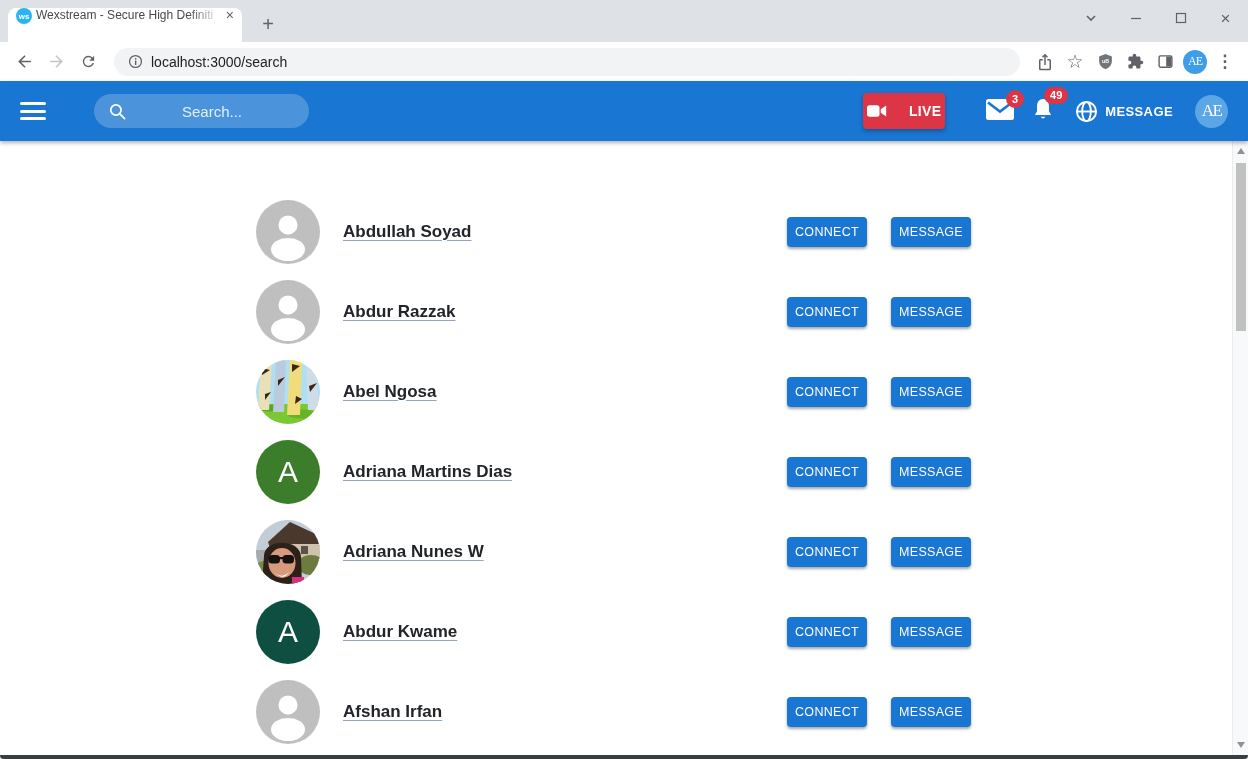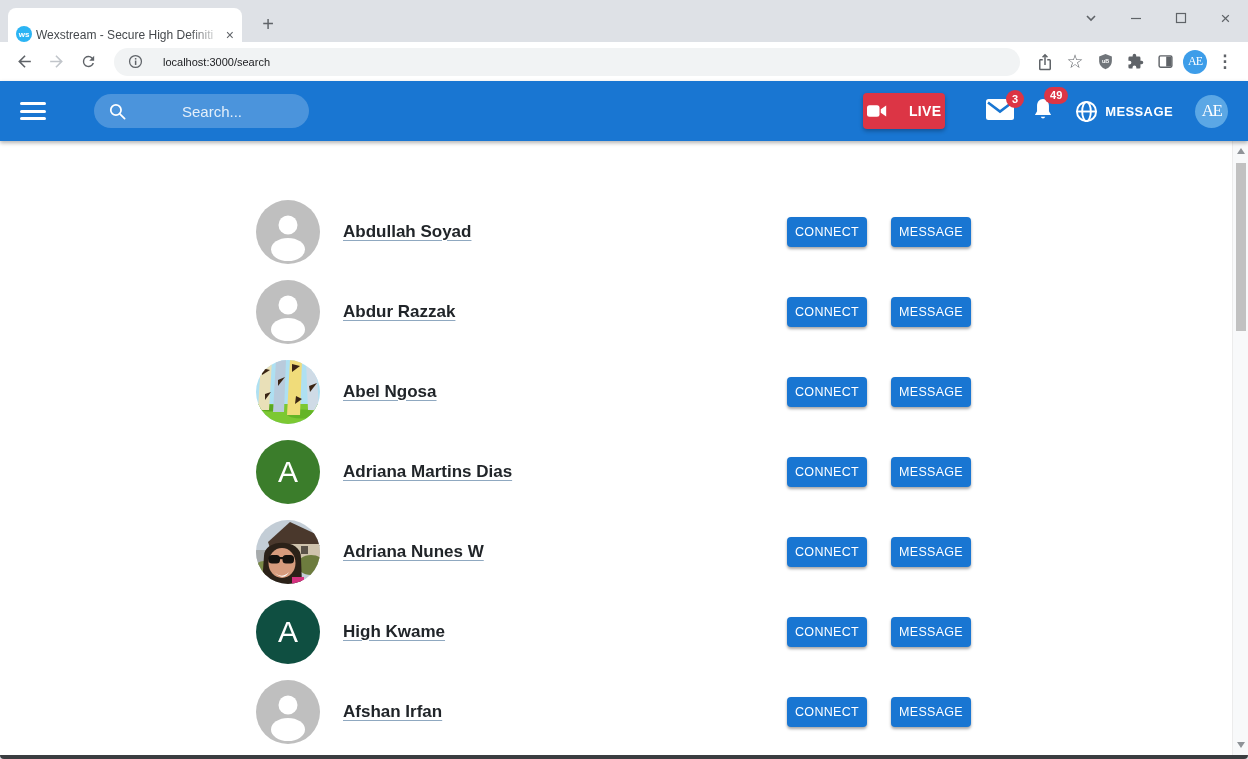--- a/index.html
+++ b/index.html
@@ -2,39 +2,39 @@
 <html><head>
 <meta charset="utf-8">
 <style>
   * { margin:0; padding:0; box-sizing:border-box; }
   html,body { width:1248px; height:759px; overflow:hidden; }
   body { font-family:"Liberation Sans", sans-serif; background:#dee1e6; position:relative; }
 
   
   .titlebar { height:42px; background:#dee1e6; position:relative; }
   .tab { position:absolute; left:8px; top:8px; width:234px; height:34px; background:#fff;
-         border-radius:8px 8px 0 0; display:flex; align-items:flex-end; padding:0 8px; }
+         border-radius:8px 8px 0 0; display:flex; align-items:flex-start; padding:0 8px; }
   .favicon { width:16px; height:16px; border-radius:50%; background:#2bb4f4; color:#fff;
              font-size:8px; font-weight:bold; display:flex; align-items:center; justify-content:center; flex:none; }
   .tab-title { margin-left:4px; font-size:12px; color:#45494d; white-space:nowrap; overflow:hidden;
                flex:1; -webkit-mask-image:linear-gradient(90deg,#000 82%,transparent); }
   .tab-close { font-size:14px; color:#5f6368; margin-left:4px; cursor:pointer; line-height:1; }
   .newtab { position:absolute; left:254px; top:10px; width:28px; height:28px; display:flex;
             align-items:center; justify-content:center; font-size:20px; color:#5f6368; }
   .win-controls { position:absolute; right:0; top:0; height:36px; display:flex; }
   .win-btn { width:45px; height:36px; display:flex; align-items:center; justify-content:center; color:#5f6368; }
   .win-btn svg { display:block; }
   .win-close-glyph { font-size:17px; line-height:1; }
 
   
   .toolbar { height:39px; background:#fff; display:flex; align-items:center; padding:0 8px; }
   .nav-btn { width:32px; height:32px; display:flex; align-items:center; justify-content:center; flex:none; }
   .urlbar { flex:1; height:28px; background:#f1f3f4; border-radius:14px; margin:0 10px;
             display:flex; align-items:center; padding:0 14px; }
-  .url-text { font-size:11px; color:#202124; margin-left:20px; }
+  .url-text { font-size:14px; color:#202124; margin-left:8px; }
   .tool-icon { width:30px; height:30px; display:flex; align-items:center; justify-content:center; flex:none; }
   .star-glyph { font-size:19px; color:#5f6368; line-height:1; }
   .dots-glyph { font-size:17px; color:#5f6368; line-height:1; font-weight:bold; }
   .profile-avatar { width:24px; height:24px; border-radius:50%; background:#3d9de9; color:#fff;
                     font-family:"Liberation Serif", serif; font-size:12px; display:flex;
                     align-items:center; justify-content:center; letter-spacing:-1px; }
 
   
   .app-header { height:60px; background:#1976d2; display:flex; align-items:center; padding:0 20px;
                 position:relative; z-index:3; box-shadow:0 2px 4px rgba(0,0,0,.3); }
@@ -310,21 +310,21 @@
           </div>
     <a class="name">Adriana Nunes W</a>
     <div class="row-spacer"></div>
     <button class="btn">CONNECT</button>
     <button class="btn">MESSAGE</button>
   </div>
         <div class="row">
     <div class="avatar" style="background: rgb(15, 79, 65);">
             <span class="avatar-letter">A</span>
           </div>
-    <a class="name">High Kwame</a>
+    <a class="name">Abdur Kwame</a>
     <div class="row-spacer"></div>
     <button class="btn">CONNECT</button>
     <button class="btn">MESSAGE</button>
   </div>
         <div class="row">
     <div class="avatar">
             <svg viewBox="0 0 64 64">
     <rect width="64" height="64" fill="#bfbfbf"></rect>
     <circle cx="32" cy="25" r="9.5" fill="#fff"></circle>
     <ellipse cx="32" cy="49.5" rx="17" ry="11.5" fill="#fff"></ellipse>

